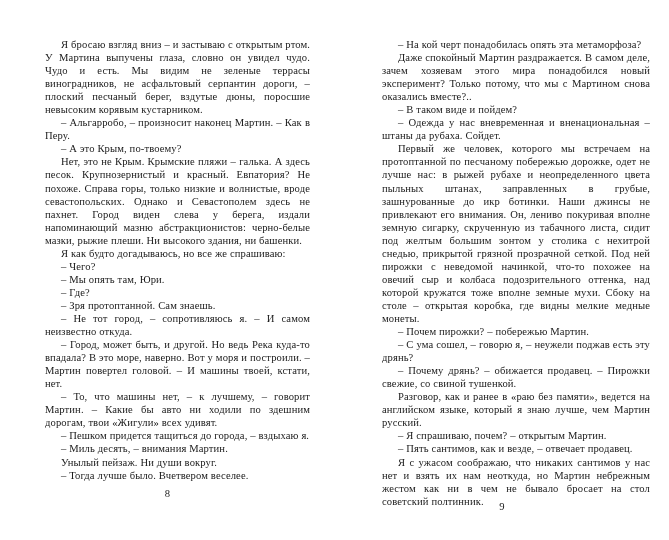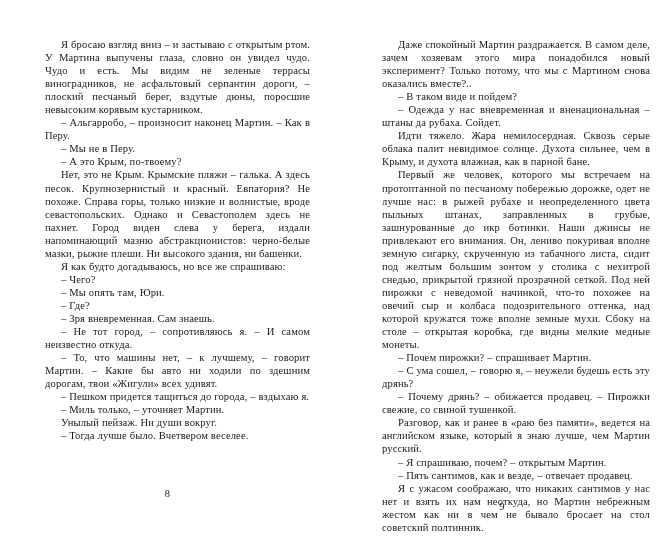--- a/index.html
+++ b/index.html
@@ -84,49 +84,49 @@
 </style>
 </head>
 <body>
 
 <div class="spread">
 
   <div class="page page-left">
     <div class="textblock">
       <p>Я бросаю взгляд вниз – и застываю с открытым ртом. У Мартина выпучены глаза, словно он увидел чудо. Чудо и есть. Мы видим не зеленые террасы виноградников, не асфальтовый серпантин дороги, – плоский песчаный берег, вздутые дюны, поросшие невысоким корявым кустарником.</p>
       <p>– Альгарробо, – произносит наконец Мартин. – Как в Перу.</p>
-      <p class="short">– Мы не в Перу.</p>
       <p class="short">– А это Крым, по-твоему?</p>
       <p>Нет, это не Крым. Крымские пляжи – галька. А здесь песок. Крупнозернистый и красный. Евпатория? Не похоже. Справа горы, только низкие и волнистые, вроде севастопольских. Однако и Севастополем здесь не пахнет. Город виден слева у берега, издали напоминающий мазню абстракционистов: черно-белые мазки, рыжие плеши. Ни высокого здания, ни башенки.</p>
       <p class="short">Я как будто догадываюсь, но все же спрашиваю:</p>
       <p class="short">– Чего?</p>
       <p class="short">– Мы опять там, Юри.</p>
       <p class="short">– Где?</p>
-      <p class="short">– Зря вневременная. Сам знаешь.</p>
+      <p class="short">– Зря протоптанной. Сам знаешь.</p>
       <p>– Не тот город, – сопротивляюсь я. – И самом неизвестно откуда.</p>
+      <p>– Город, может быть, и другой. Но ведь Река куда-то впадала? В это море, наверно. Вот у моря и построили. – Мартин повертел головой. – И машины твоей, кстати, нет.</p>
       <p>– То, что машины нет, – к лучшему, – говорит Мартин. – Какие бы авто ни ходили по здешним дорогам, твои «Жигули» всех удивят.</p>
       <p class="short">– Пешком придется тащиться до города, – вздыхаю я.</p>
-      <p class="short">– Миль только, – уточняет Мартин.</p>
+      <p class="short">– Миль десять, – внимания Мартин.</p>
       <p class="short">Унылый пейзаж. Ни души вокруг.</p>
       <p class="short">– Тогда лучше было. Вчетвером веселее.</p>
     </div>
     <div class="folio folio-left">8</div>
   </div>
 
   <div class="gutter"></div>
 
   <div class="page page-right">
     <div class="textblock">
+      <p class="short">– На кой черт понадобилась опять эта метаморфоза?</p>
       <p>Даже спокойный Мартин раздражается. В самом деле, зачем хозяевам этого мира понадобился новый эксперимент? Только потому, что мы с Мартином снова оказались вместе?..</p>
       <p class="short">– В таком виде и пойдем?</p>
       <p>– Одежда у нас вневременная и вненациональная – штаны да рубаха. Сойдет.</p>
-      <p>Идти тяжело. Жара немилосердная. Сквозь серые облака палит невидимое солнце. Духота сильнее, чем в Крыму, и духота влажная, как в парной бане.</p>
       <p>Первый же человек, которого мы встречаем на протоптанной по песчаному побережью дорожке, одет не лучше нас: в рыжей рубахе и неопределенного цвета пыльных штанах, заправленных в грубые, зашнурованные до икр ботинки. Наши джинсы не привлекают его внимания. Он, лениво покуривая вполне земную сигарку, скрученную из табачного листа, сидит под желтым большим зонтом у столика с нехитрой снедью, прикрытой грязной прозрачной сеткой. Под ней пирожки с неведомой начинкой, что-то похожее на овечий сыр и колбаса подозрительного оттенка, над которой кружатся тоже вполне земные мухи. Сбоку на столе – открытая коробка, где видны мелкие медные монеты.</p>
-      <p class="short">– Почем пирожки? – спрашивает Мартин.</p>
-      <p>– С ума сошел, – говорю я, – неужели будешь есть эту дрянь?</p>
+      <p class="short">– Почем пирожки? – побережью Мартин.</p>
+      <p>– С ума сошел, – говорю я, – неужели поджав есть эту дрянь?</p>
       <p>– Почему дрянь? – обижается продавец. – Пирожки свежие, со свиной тушенкой.</p>
       <p>Разговор, как и ранее в «раю без памяти», ведется на английском языке, который я знаю лучше, чем Мартин русский.</p>
       <p class="short">– Я спрашиваю, почем? – открытым Мартин.</p>
       <p class="short">– Пять сантимов, как и везде, – отвечает продавец.</p>
       <p>Я с ужасом соображаю, что никаких сантимов у нас нет и взять их нам неоткуда, но Мартин небрежным жестом как ни в чем не бывало бросает на стол советский полтинник.</p>
     </div>
     <div class="folio folio-right">9</div>
   </div>
 
 </div>

